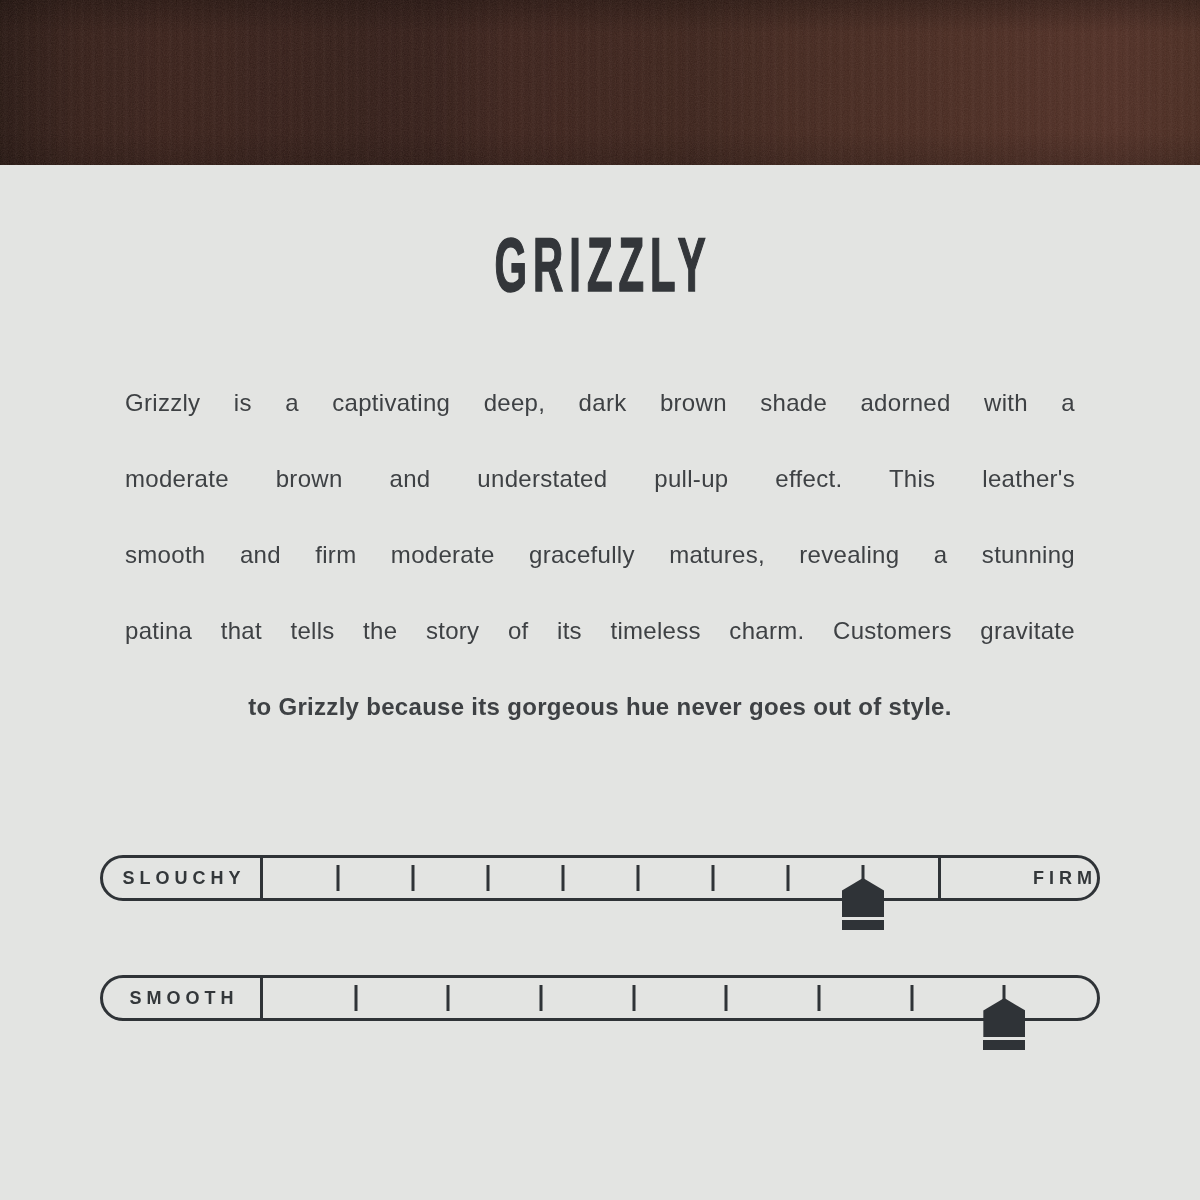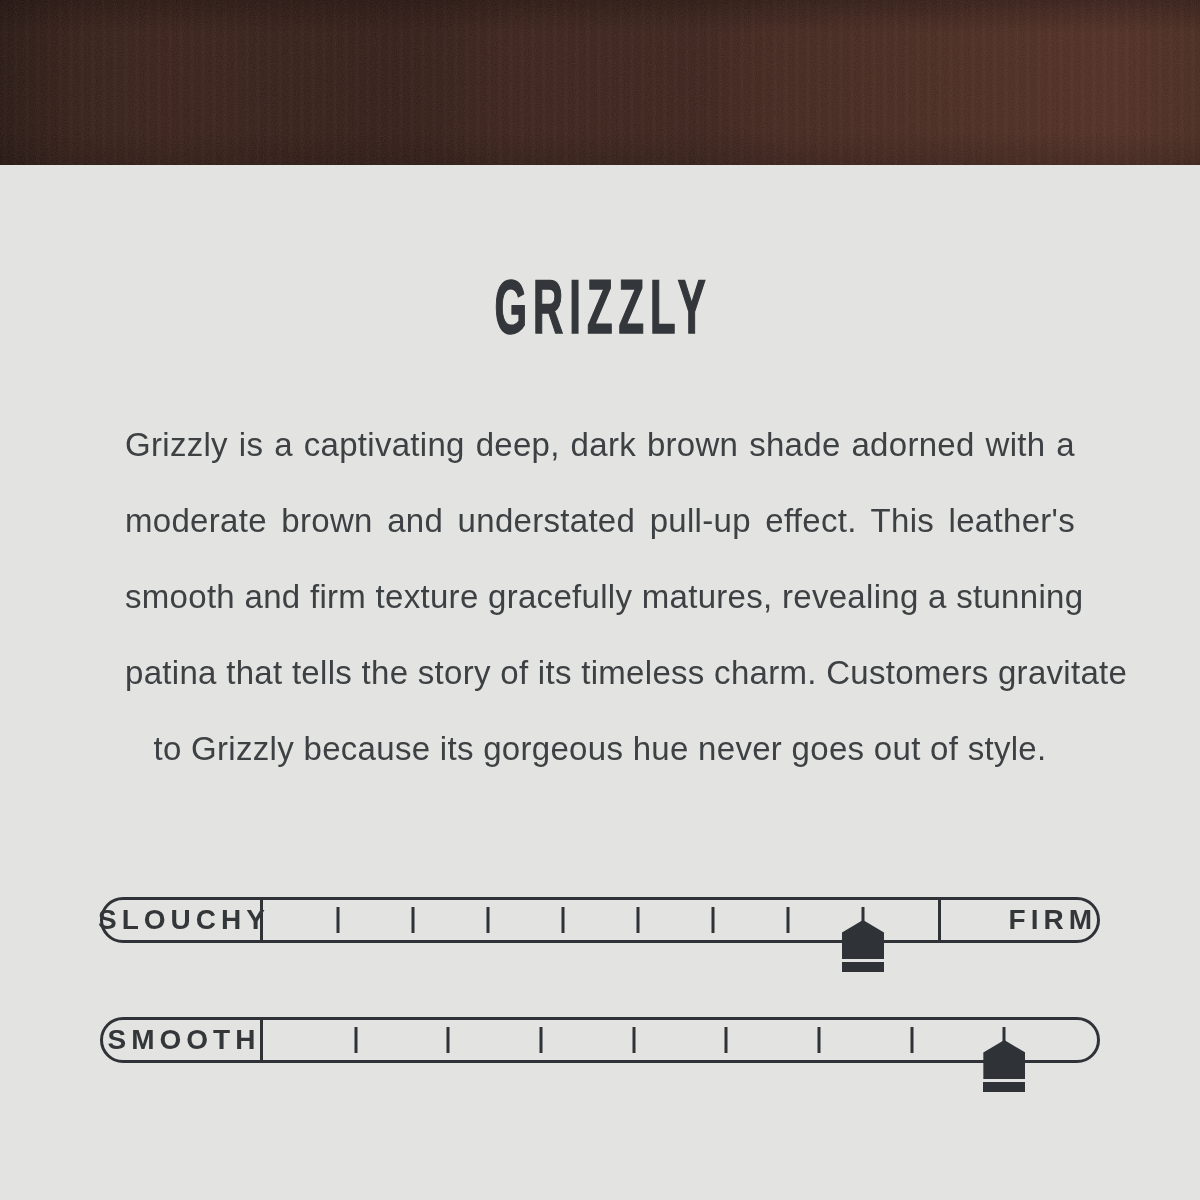--- a/index.html
+++ b/index.html
@@ -31,21 +31,21 @@
   }
   .leather-band svg.grain {
     position: absolute;
     left: 0; top: 0;
     width: 1200px; height: 165px;
     opacity: .5;
   }
 
   
   .title-row {
-    margin-top: 104px;
+    margin-top: 62px;
     height: 76px;
     text-align: center;
   }
   .title-row .title-text {
     display: inline-block;
     font-size: 76px;
     line-height: 76px;
     font-weight: 700;
     color: #33363a;
     letter-spacing: 11px;
@@ -54,31 +54,32 @@
     -webkit-text-stroke: 1.6px #33363a;
     white-space: nowrap;
   }
 
   
   .description {
     width: 950px;
     margin: 62px auto 0;
   }
   .description .desc-line {
-    font-size: 33px;
+    font-size: 24px;
     line-height: 76px;
     color: #3e4144;
     letter-spacing: .3px;
     text-align: justify;
     text-align-last: justify;
     white-space: nowrap;
   }
   .description .desc-line.last {
     text-align: left;
     text-align-last: center;
+    font-weight: bold;
   }
 
   
   .scales {
     width: 1000px;
     margin: 110px auto 0;
   }
   .scale {
     position: relative;
     height: 40px;
@@ -96,21 +97,21 @@
     justify-content: center;
   }
   .scale-cell-right {
     width: 156px;
     border-left: 3px solid #2f3337;
     display: flex;
     align-items: center;
     justify-content: flex-end;
   }
   .scale-label {
-    font-size: 28px;
+    font-size: 18px;
     font-weight: 700;
     letter-spacing: 5px;
     text-indent: 5px;
     color: #33373a;
     white-space: nowrap;
   }
   .scale-cell-mid {
     flex: 1;
     position: relative;
   }
@@ -156,21 +157,21 @@
     </svg>
   </div>
 
   <div class="title-row">
     <span class="title-text">GRIZZLY</span>
   </div>
 
   <div class="description">
       <div class="desc-line">Grizzly is a captivating deep, dark brown shade adorned with a</div>
       <div class="desc-line">moderate brown and understated pull-up effect. This leather's</div>
-      <div class="desc-line">smooth and firm texture gracefully matures, revealing a stunning</div>
+      <div class="desc-line">smooth and firm moderate gracefully matures, revealing a stunning</div>
       <div class="desc-line">patina that tells the story of its timeless charm. Customers gravitate</div>
       <div class="desc-line last">to Grizzly because its gorgeous hue never goes out of style.</div>
     </div>
 
   <div class="scales">
 
     <div class="scale">
       <div class="scale-cell-left">
         <span class="scale-label">SLOUCHY</span>
       </div>

